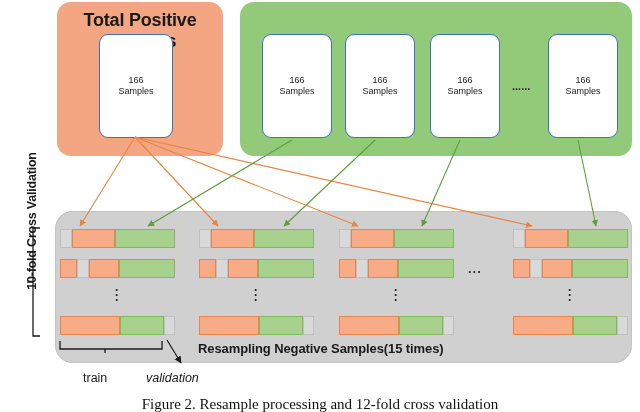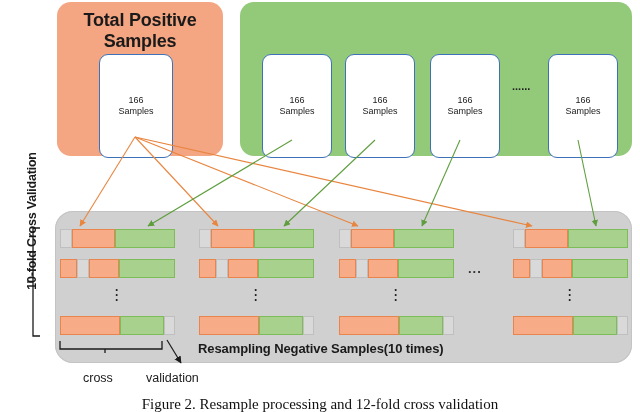--- a/index.html
+++ b/index.html
@@ -10,21 +10,21 @@
   .group-box{position:absolute;border-radius:14px;box-sizing:border-box;}
   #pos-group{left:57px;top:2px;width:166px;height:154px;background:#f4a582;}
   #neg-group{left:240px;top:2px;width:392px;height:154px;background:#92ca7a;}
 
   .group-title{position:absolute;top:8px;left:0;right:0;text-align:center;
                font-size:18px;font-weight:bold;letter-spacing:-0.2px;}
 
   .sample-card{position:absolute;background:#ffffff;border:1.6px solid #3d72b8;
                border-radius:9px;box-sizing:border-box;
                display:flex;flex-direction:column;align-items:center;
-               justify-content:center;line-height:1.22;font-size:9px;margin-top:20px;}
+               justify-content:center;line-height:1.22;font-size:9px;}
   .sample-card span{display:block;}
 
   .ellipsis-h{position:absolute;font-size:11px;font-weight:bold;letter-spacing:0px;color:#222;}
 
   
   #cv-panel{position:absolute;left:55px;top:211px;width:577px;height:152px;
             background:#d0d0d0;border-radius:18px;box-shadow:inset 0 0 0 1px #c4c4c4;}
 
   .fold-row{position:absolute;height:19px;}
   .seg{position:absolute;top:0;height:19px;box-sizing:border-box;}
@@ -176,26 +176,26 @@
     <i>·</i>
     <i>·</i>
     <i>·</i>
   </div>
 <div class="fold-row" style="left:513px;top:316px;width:115px;">
   <div class="seg orange" style="left:0px;width:60px;"></div>
   <div class="seg green" style="left:60px;width:44px;"></div>
   <div class="seg grey" style="left:104px;width:11px;"></div>
 </div>
 
-<div id="resample-label">Resampling Negative Samples(10 times)</div>
+<div id="resample-label">Resampling Negative Samples(15 times)</div>
 
 <div id="cv-vlabel">10-fold Cross Validation</div>
 
-<div class="btm-label" style="left:83px;top:371px;">cross</div>
-<div class="btm-label" style="left:146px;top:371px;">validation</div>
+<div class="btm-label" style="left:83px;top:371px;">train</div>
+<div class="btm-label" style="left:146px;top:371px;font-style:italic;">validation</div>
 
 <svg class="overlay">
   <defs>
     <marker id="ah-o" markerWidth="7" markerHeight="7" refX="5.5" refY="3" orient="auto">
       <path d="M0,0 L6,3 L0,6 z" fill="#e8853f"></path>
     </marker>
     <marker id="ah-g" markerWidth="7" markerHeight="7" refX="5.5" refY="3" orient="auto">
       <path d="M0,0 L6,3 L0,6 z" fill="#5f9e3e"></path>
     </marker>
     <marker id="ah-k" markerWidth="7" markerHeight="7" refX="5.5" refY="3" orient="auto">

